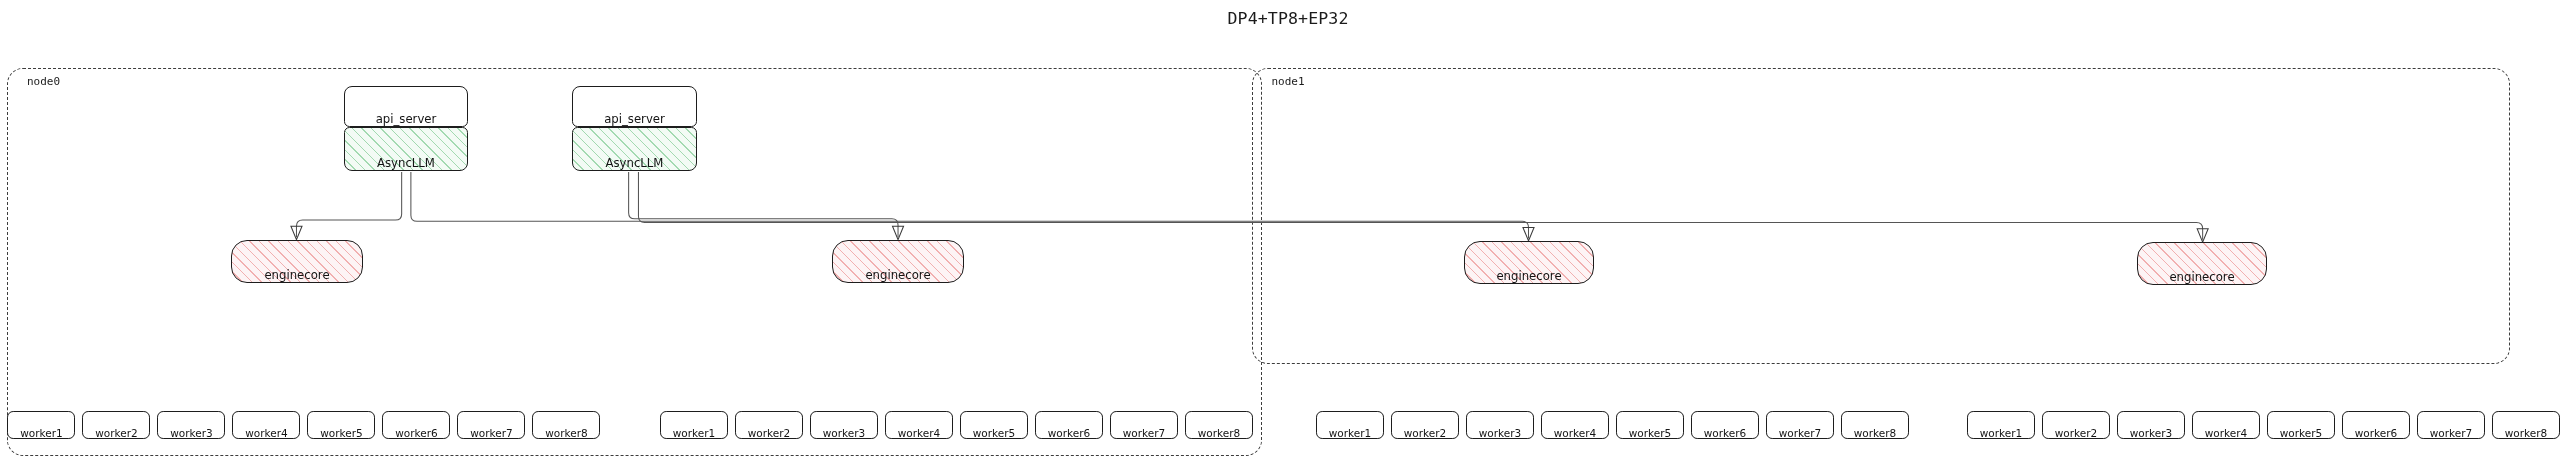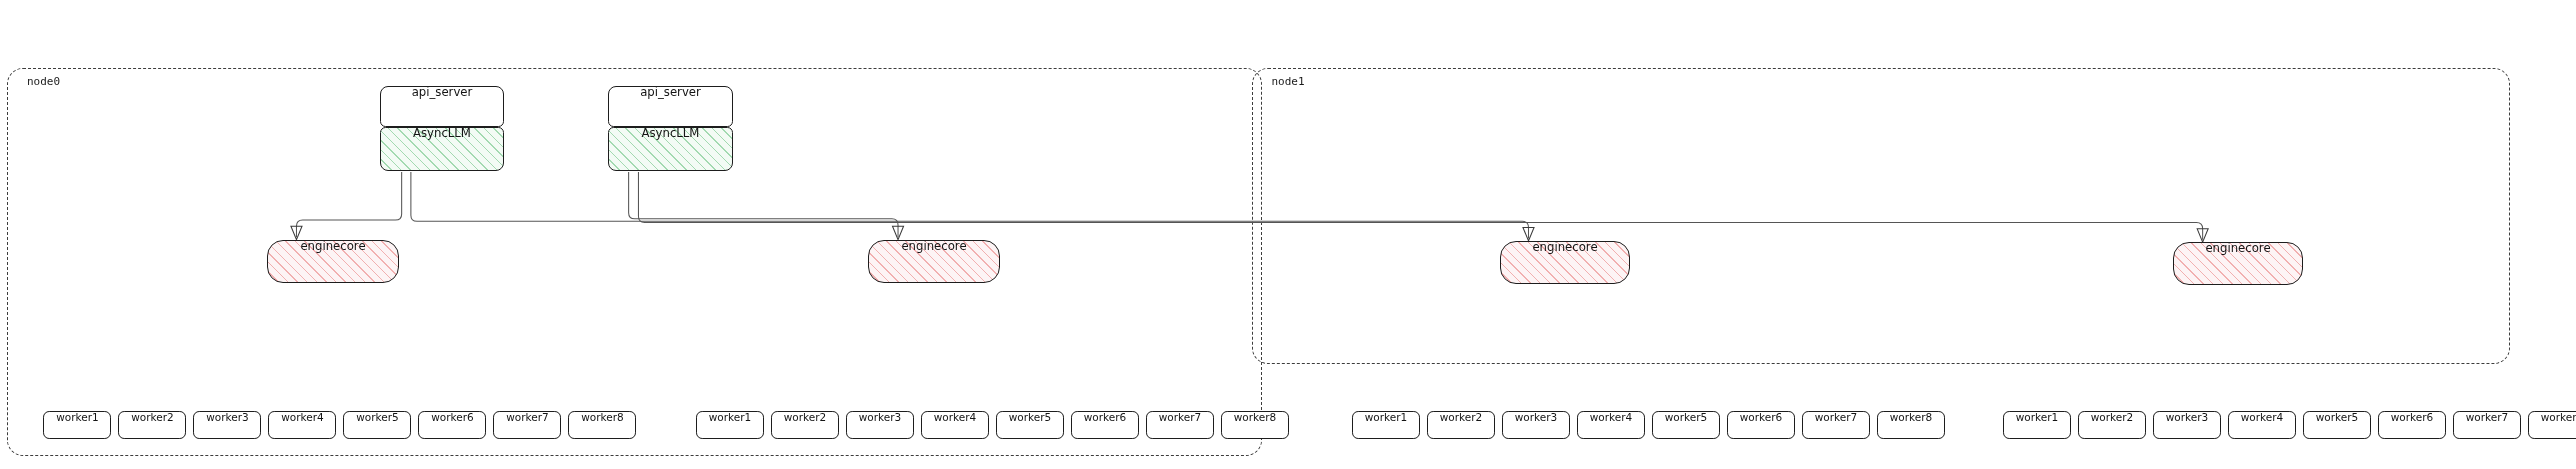--- a/index.html
+++ b/index.html
@@ -46,28 +46,27 @@
     white-space:nowrap;
   }
 
   
   .nbox{
     position:absolute;
     box-sizing:border-box;
     border:1.5px solid #1d1d1d;
     border-radius:6.8px;
     display:flex;
-    align-items:flex-start;
+    align-items:flex-end;
     justify-content:center;
     font-size:11.7px;
     color:#141414;
     background:#ffffff;
     white-space:nowrap;
     overflow:hidden;
-    margin-left:36px;
   }
   .nbox .lbl{position:relative;z-index:3;line-height:1;}
 
   
   .box-api{
     border-radius:8px 8px 5.5px 5.5px;
     background:#ffffff;
   }
   
   .box-async{
@@ -112,20 +111,21 @@
     z-index:1;
   }
   #wires path{ fill:none; stroke:#555555; stroke-width:1.7px; }
   #wires polygon{ fill:none; stroke:#3a3a3a; stroke-width:1.7px; }
 </style>
 </head>
 <body>
 
 <div id="canvas">
 
+  <div id="diagram-title">DP4+TP8+EP32</div>
 
   <svg id="wires" viewBox="0 0 4188 763" preserveAspectRatio="none">
 
     <path d="M 653,280 L 653,348 Q 653,358 643,358 L 492,358 Q 482,358 482,368 L 482,386"></path>
 
     <path d="M 668,280 L 668,350 Q 668,360 678,360 L 2475,360 Q 2485,360 2485,370 L 2485,388"></path>
 
     <path d="M 1022,280 L 1022,346 Q 1022,356 1032,356 L 1450,356 Q 1460,356 1460,366 L 1460,386"></path>
 
     <path d="M 1038,280 L 1038,352 Q 1038,362 1048,362 L 3571,362 Q 3581,362 3581,372 L 3581,390"></path>

